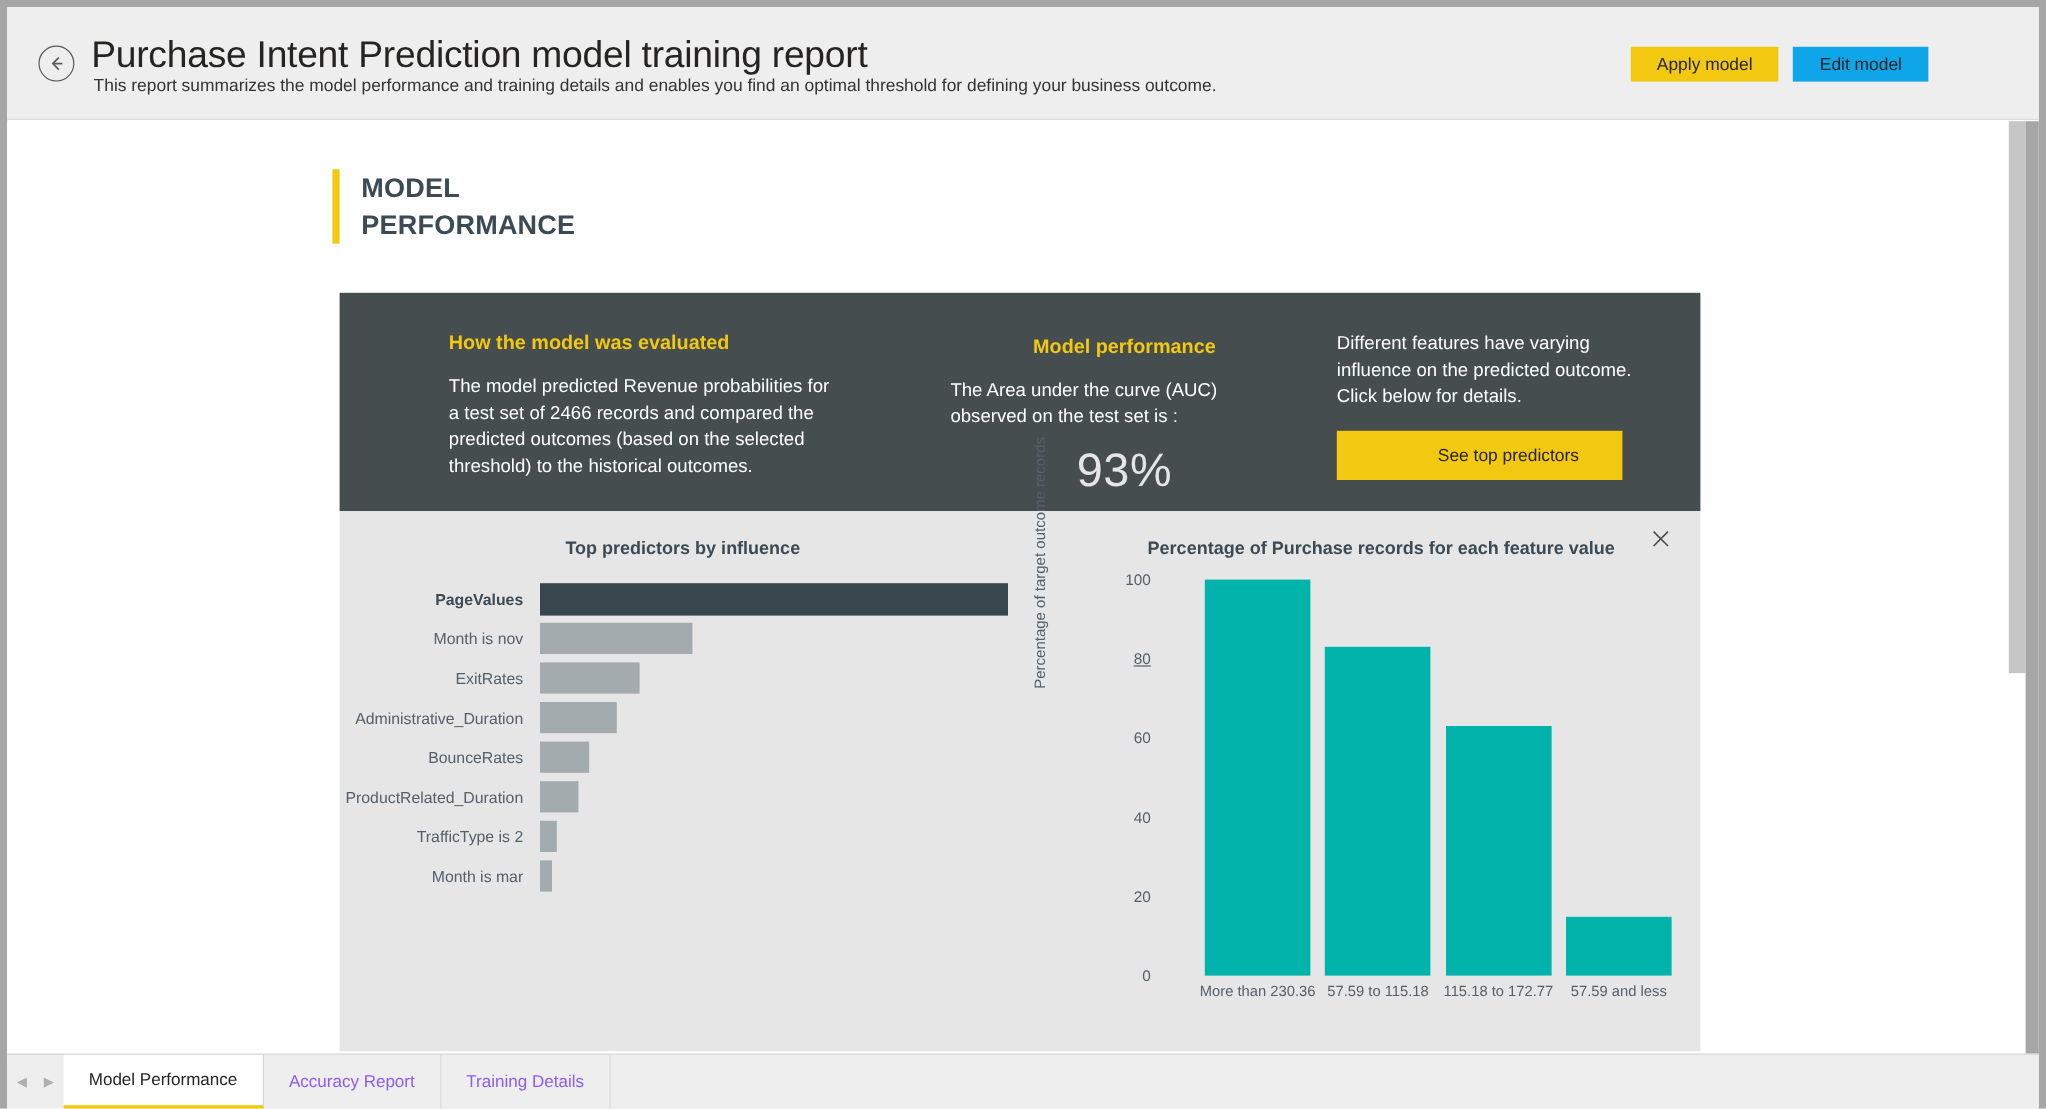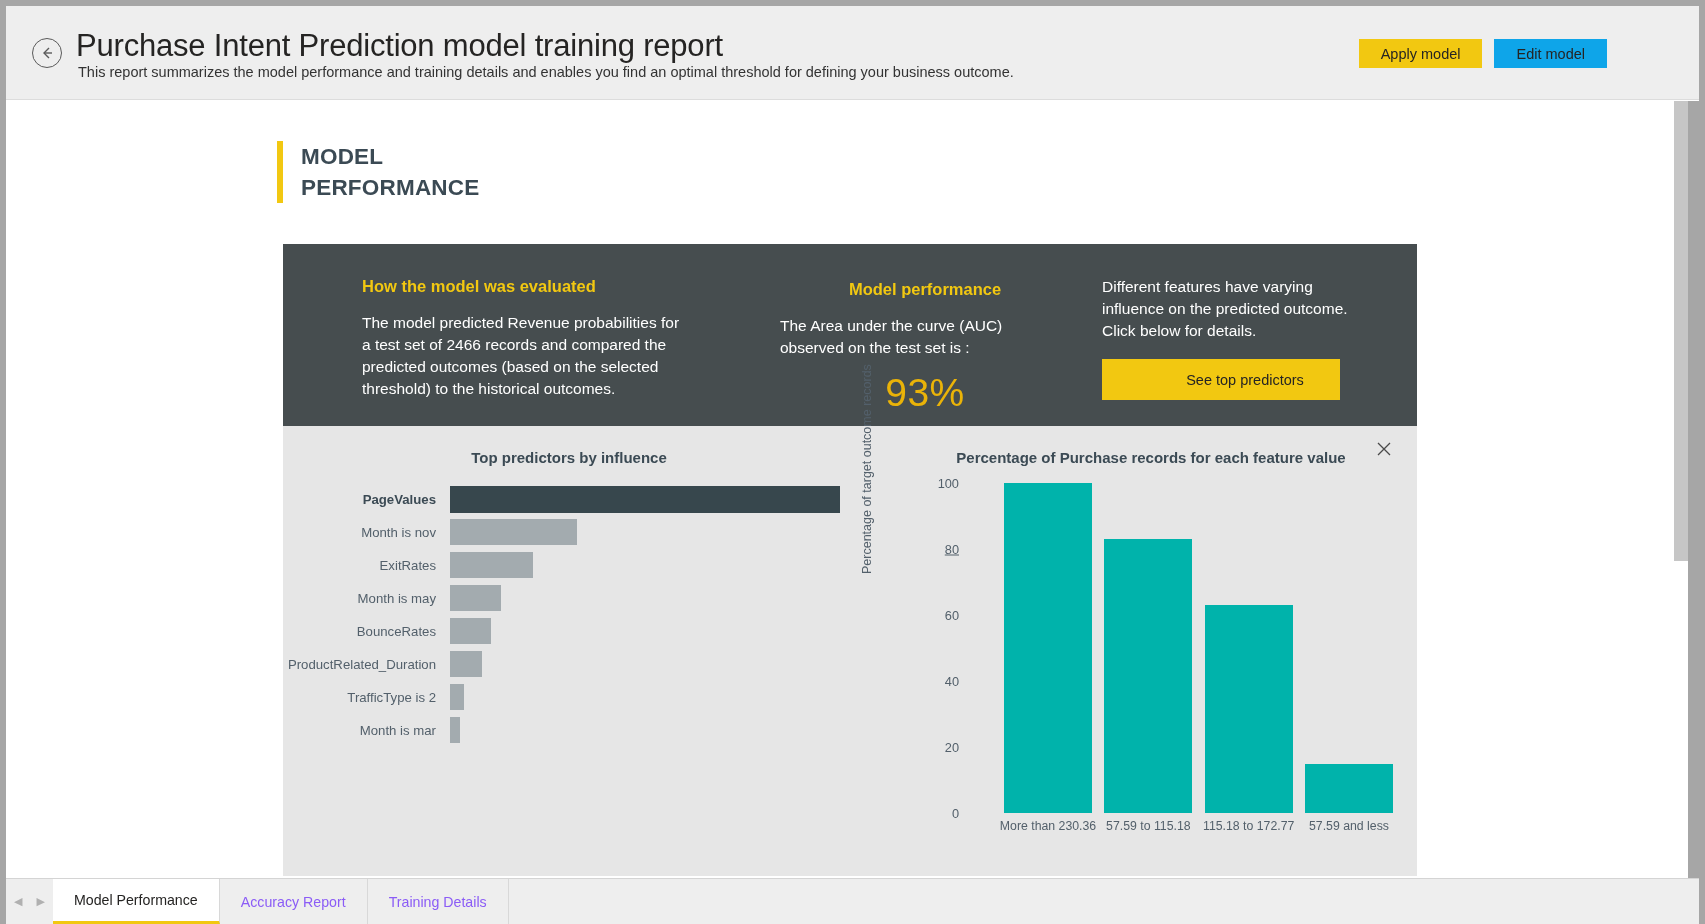--- a/index.html
+++ b/index.html
@@ -118,39 +118,39 @@
     letter-spacing: 0.2px;
   }
 
   
   .info-panel {
     position: absolute;
     left: 277px; top: 143px;
     width: 1134px; height: 182px;
     background: #464d4f;
   }
-  .ip-col { position: absolute; }
+  .ip-col { position: absolute; margin-left: 12px; }
   .ip-h {
     font-size: 16.5px;
     font-weight: 700;
     color: #f2c811;
     margin-bottom: 16px;
   }
   .ip-p {
     font-size: 15.5px;
     color: #ffffff;
     line-height: 22px;
   }
   .col-a { left: 79px; top: 33px; width: 320px; }
   .col-b { left: 497px; top: 36px; width: 290px; text-align: left; }
   .col-b .ip-h { text-align: center; }
   .auc-val {
     margin-top: 12px;
     font-size: 39px;
-    color: #eab308;
+    color: #e5e5e5;
     text-align: center;
     font-weight: 400;
     letter-spacing: 0.5px;
   }
   .col-c { left: 819px; top: 32px; width: 250px; }
   .col-c .ip-p { margin-bottom: 17px; }
   .see-top {
     width: 238px; height: 41px;
     background: #f2c811;
     border: none;
@@ -411,23 +411,23 @@
                 <div class="lbar" style="width: 32.5%; background: rgb(163, 171, 175);"></div>
               </div>
             </div>
             <div class="lrow">
               <div class="lrow-label">ExitRates</div>
               <div class="lbar-track">
                 <div class="lbar" style="width: 21.3%; background: rgb(163, 171, 175);"></div>
               </div>
             </div>
             <div class="lrow">
-              <div class="lrow-label">Month is may</div>
-              <div class="lbar-track">
-                <div class="lbar" style="width: 13.1%; background: rgb(163, 171, 175);"></div>
+              <div class="lrow-label">Administrative_Duration</div>
+              <div class="lbar-track">
+                <div class="lbar" style="width: 16.4%; background: rgb(163, 171, 175);"></div>
               </div>
             </div>
             <div class="lrow">
               <div class="lrow-label">BounceRates</div>
               <div class="lbar-track">
                 <div class="lbar" style="width: 10.4%; background: rgb(163, 171, 175);"></div>
               </div>
             </div>
             <div class="lrow">
               <div class="lrow-label">ProductRelated_Duration</div>

